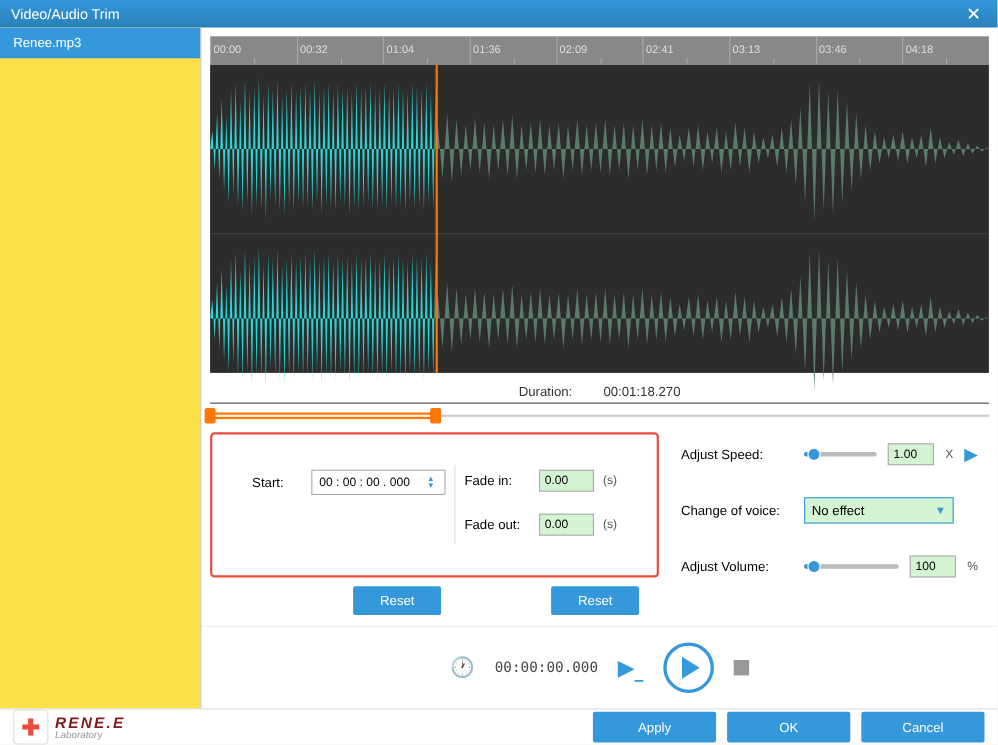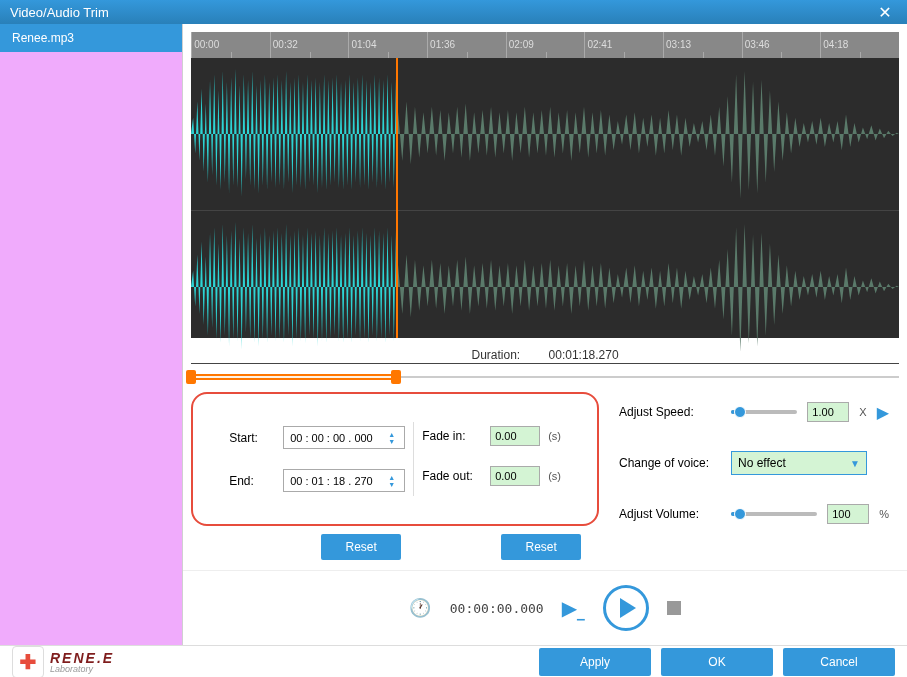--- a/index.html
+++ b/index.html
@@ -6,21 +6,21 @@
 body { background: #f0f0f0; width: 907px; height: 677px; overflow: hidden; }
 
 .window { width: 907px; height: 677px; background: #fff; display: flex; flex-direction: column; position: relative; }
 
 .titlebar { height: 32px; background: linear-gradient(to bottom, #3498db, #2980b9); color: #fff; display: flex; align-items: center; padding: 0 10px; font-size: 13px; }
 .titlebar-title { flex: 1; }
 .close-btn { width: 24px; height: 24px; display: flex; align-items: center; justify-content: center; cursor: pointer; font-size: 16px; }
 
 .content { flex: 1; display: flex; }
 
-.sidebar { width: 216px; background: #f0abfc; border-right: 1px solid #d0d0d0; }
+.sidebar { width: 216px; background: #fde047; border-right: 1px solid #d0d0d0; }
 .file-item { background: #3498db; color: #fff; padding: 7px 12px; font-size: 12px; }
 
 .main { flex: 1; display: flex; flex-direction: column; padding: 0; }
 
 .timeline-ruler { height: 26px; background: #888; position: relative; margin: 8px 8px 0 8px; display: flex; color: #ddd; font-size: 10px; }
 .ruler-tick { flex: 1; border-left: 1px solid #aaa; padding-left: 2px; line-height: 26px; position: relative; }
 .ruler-tick::after { content: ''; position: absolute; bottom: 0; left: 50%; width: 1px; height: 6px; background: #aaa; }
 
 .waveform-container { margin: 0 8px; background: #2c2c2c; height: 280px; position: relative; display: flex; flex-direction: column; }
 .waveform-channel { flex: 1; position: relative; border-bottom: 1px solid #444; }
@@ -32,21 +32,21 @@
 .duration-value { display: inline-block; }
 
 .range-selector { margin: 0 8px 10px 8px; height: 10px; position: relative; }
 .range-track { position: absolute; top: 4px; left: 0; right: 0; height: 2px; background: #ccc; }
 .range-sel { position: absolute; top: 2px; left: 0; width: 29%; height: 6px; border: 2px solid #ff7700; background: #fff3e6; }
 .range-handle { position: absolute; width: 10px; height: 14px; background: #ff7700; top: -2px; border-radius: 2px; }
 .range-handle.left { left: -5px; }
 .range-handle.right { left: calc(29% - 5px); }
 
 .controls-grid { display: flex; margin: 0 8px; gap: 20px; }
-.red-box { border: 2px solid #e74c3c; border-radius: 16px; padding: 28px; display: flex; flex: 1; }
+.red-box { border: 2px solid #e74c3c; border-radius: 4px; padding: 28px; display: flex; flex: 1; }
 .red-col { flex: 1; display: flex; flex-direction: column; gap: 20px; padding: 4px 8px; }
 .red-col:first-child { border-right: 1px solid #ddd; }
 
 .field-row { display: flex; align-items: center; gap: 8px; font-size: 12px; }
 .field-label { width: 46px; }
 .time-input { border: 1px solid #aaa; padding: 4px 6px; width: 122px; font-size: 11px; font-family: monospace; display: flex; align-items: center; justify-content: space-between; }
 .spinner { display: flex; flex-direction: column; gap: 1px; }
 .spinner-btn { width: 10px; height: 6px; font-size: 7px; color: #3498db; line-height: 1; }
 
 .fade-label { width: 60px; }
@@ -153,30 +153,20 @@
             <div class="field-row">
               <span class="field-label">Start:</span>
               <div class="time-input">
                 <span>00 : 00 : 00 . 000</span>
                 <span class="spinner">
                   <span class="spinner-btn">▲</span>
                   <span class="spinner-btn">▼</span>
                 </span>
               </div>
             </div>
-            <div class="field-row">
-              <span class="field-label">End:</span>
-              <div class="time-input">
-                <span>00 : 01 : 18 . 270</span>
-                <span class="spinner">
-                  <span class="spinner-btn">▲</span>
-                  <span class="spinner-btn">▼</span>
-                </span>
-              </div>
-            </div>
           </div>
           <div class="red-col">
             <div class="field-row">
               <span class="fade-label">Fade in:</span>
               <input class="num-input" value="0.00" style="">
               <span class="unit">(s)</span>
             </div>
             <div class="field-row">
               <span class="fade-label">Fade out:</span>
               <input class="num-input" value="0.00" style="">

